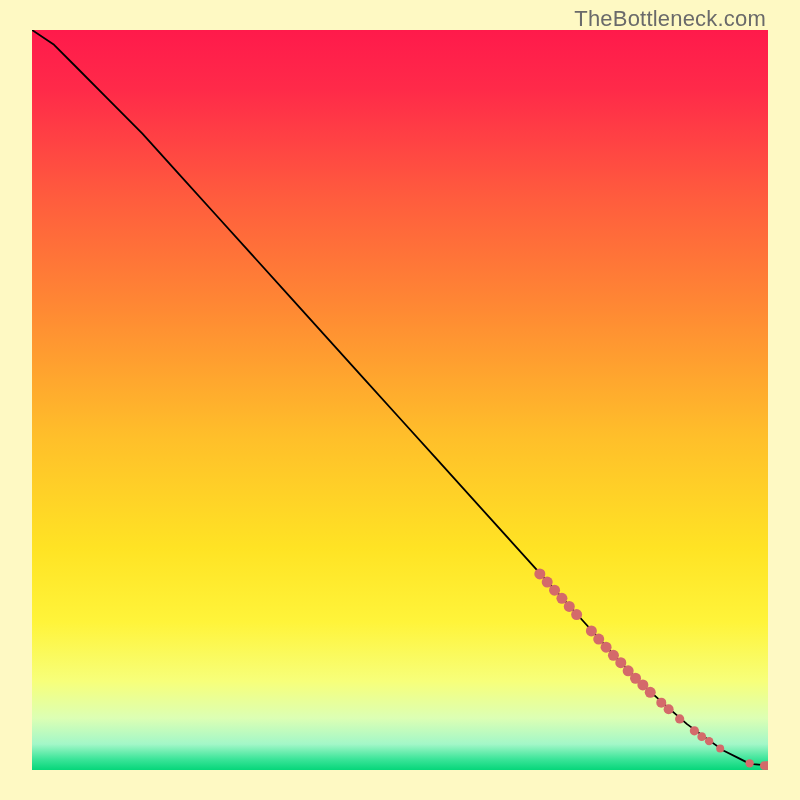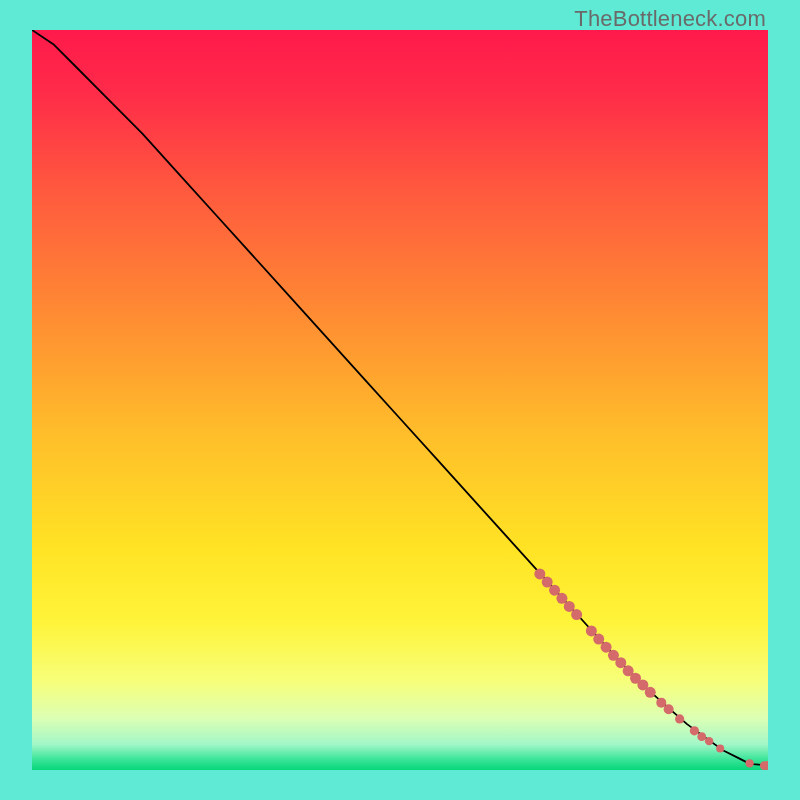--- a/index.html
+++ b/index.html
@@ -1,21 +1,21 @@
 <!DOCTYPE html>
 <html><head>
 <meta charset="utf-8">
 <style>
   * { margin: 0; padding: 0; box-sizing: border-box; }
   html, body { width: 800px; height: 800px; overflow: hidden; background: #000; }
   .stage {
     position: relative;
     width: 800px;
     height: 800px;
-    background: #5eead4;
+    background: #fef9c3;
   }
   .plot {
     position: absolute;
     left: 32px;
     top: 30px;
     width: 736px;
     height: 740px;
   }
   .watermark {
     position: absolute;

